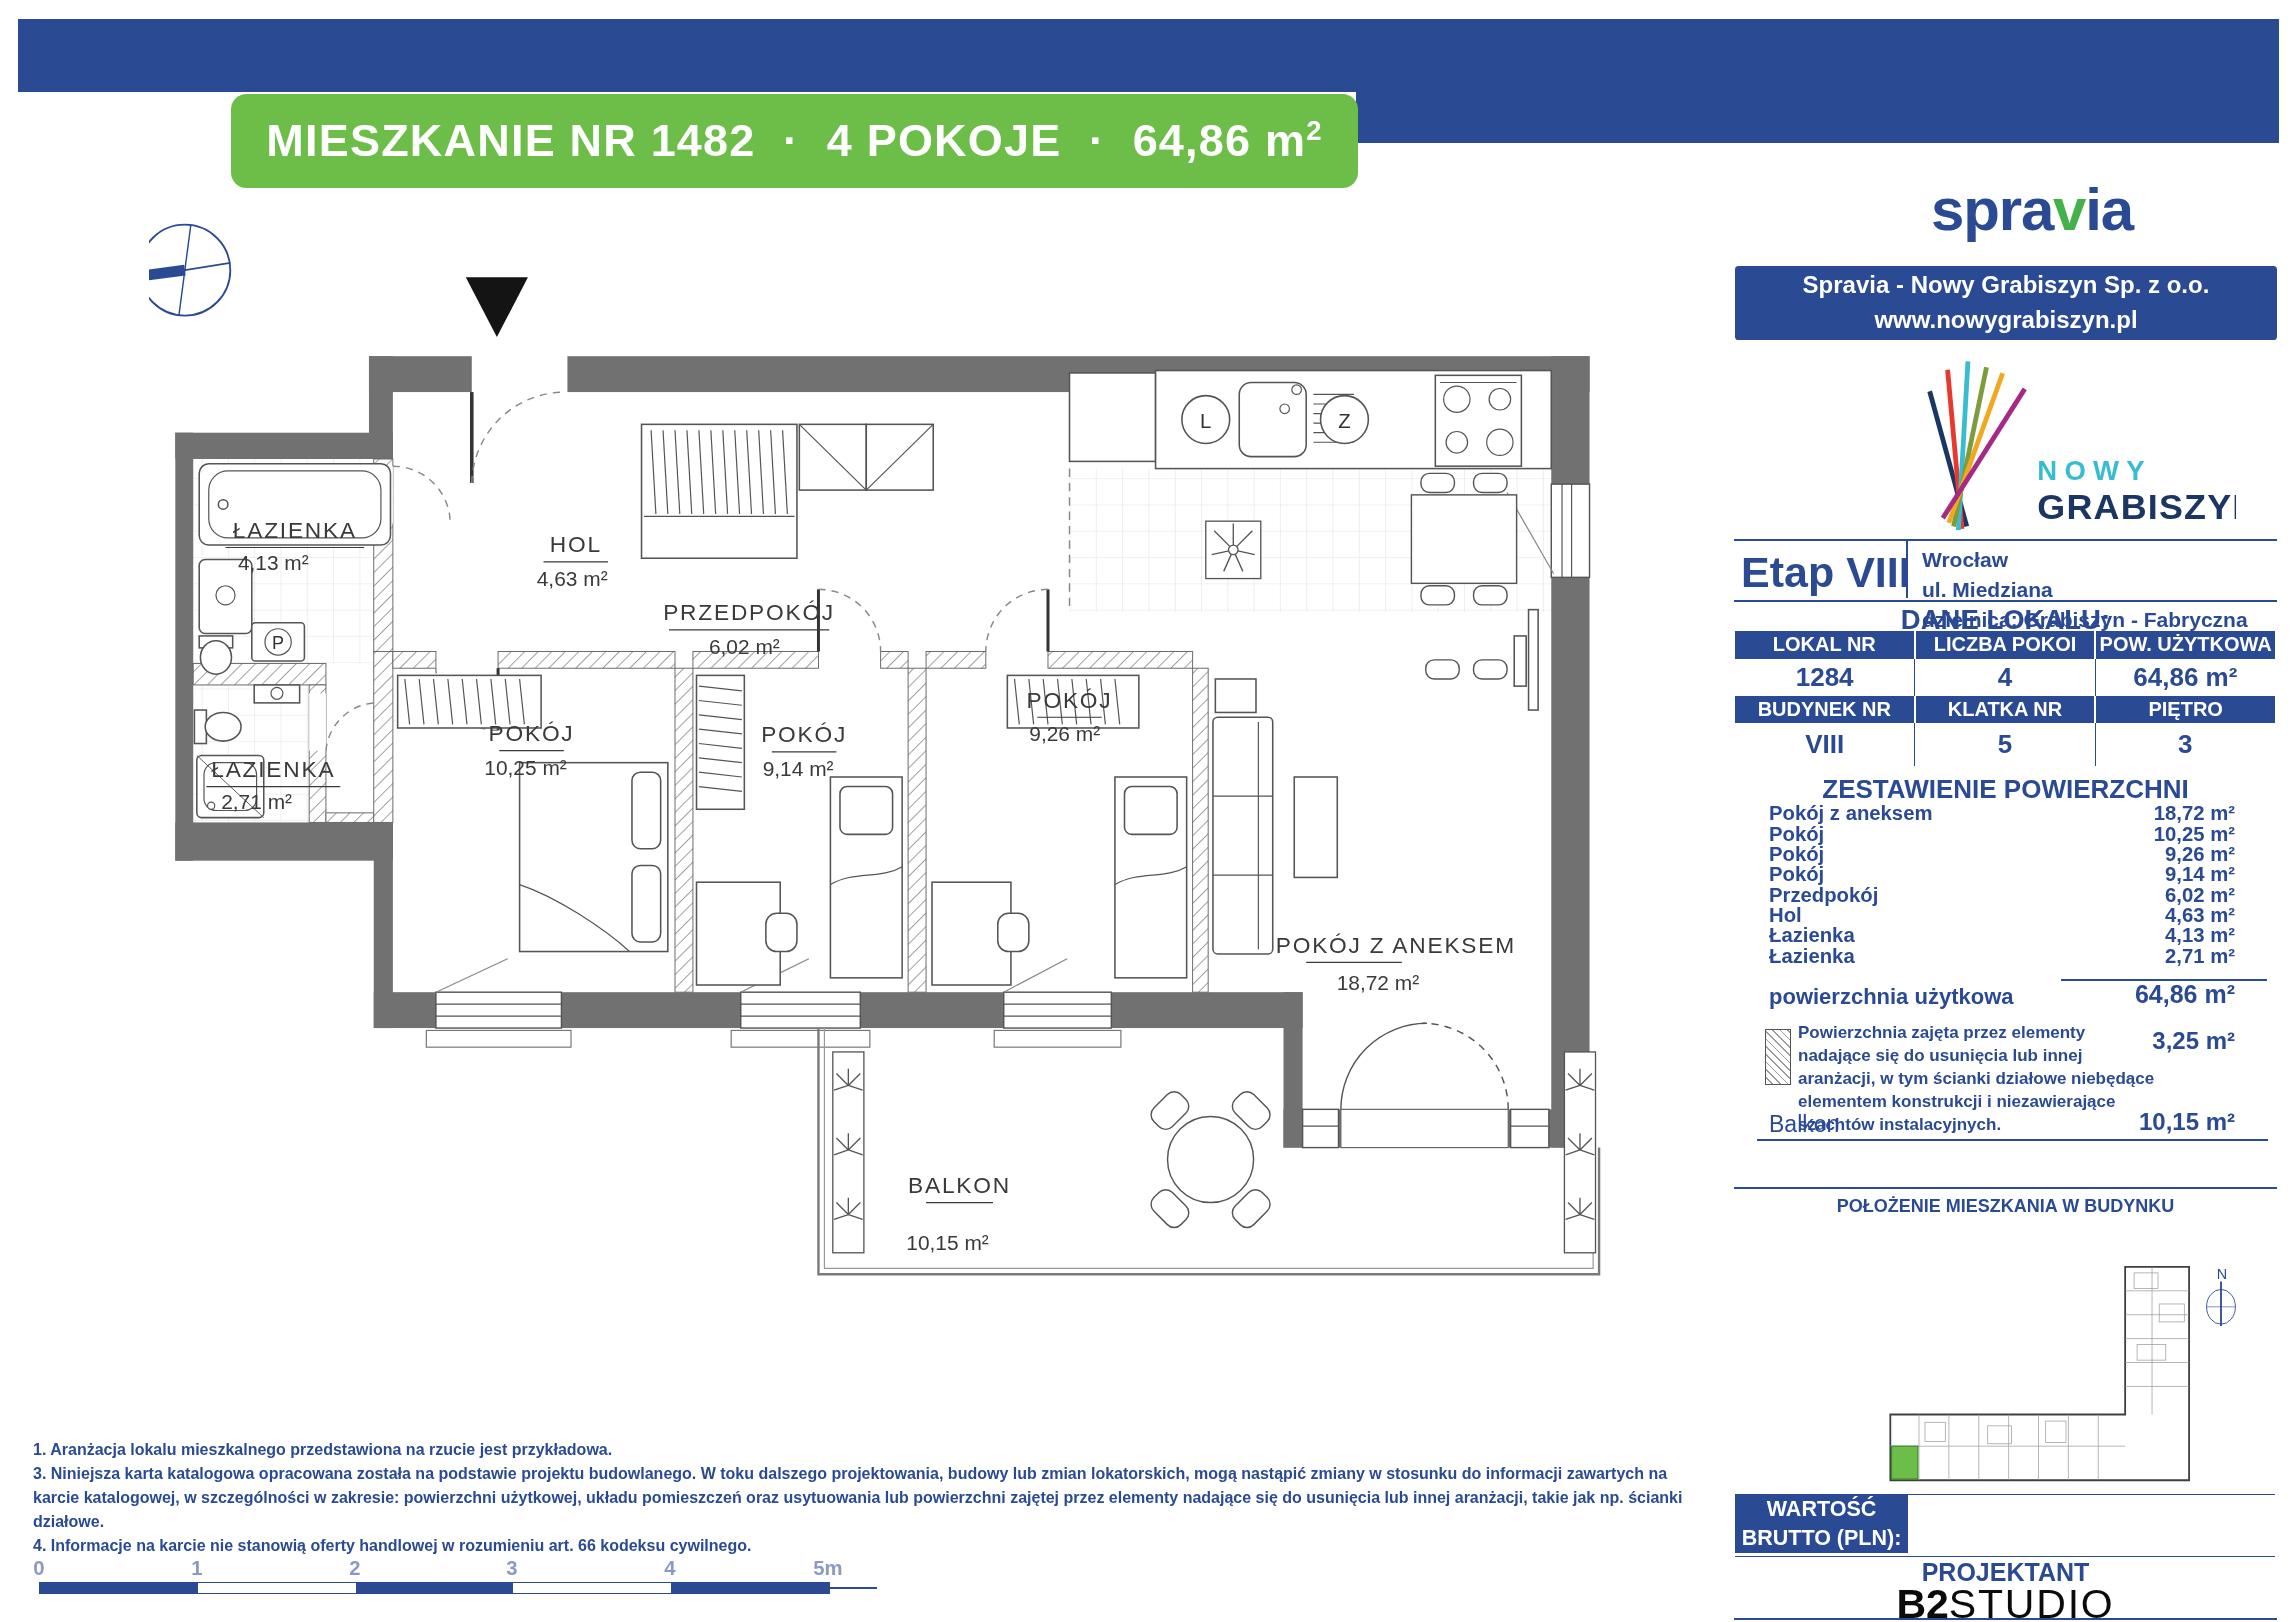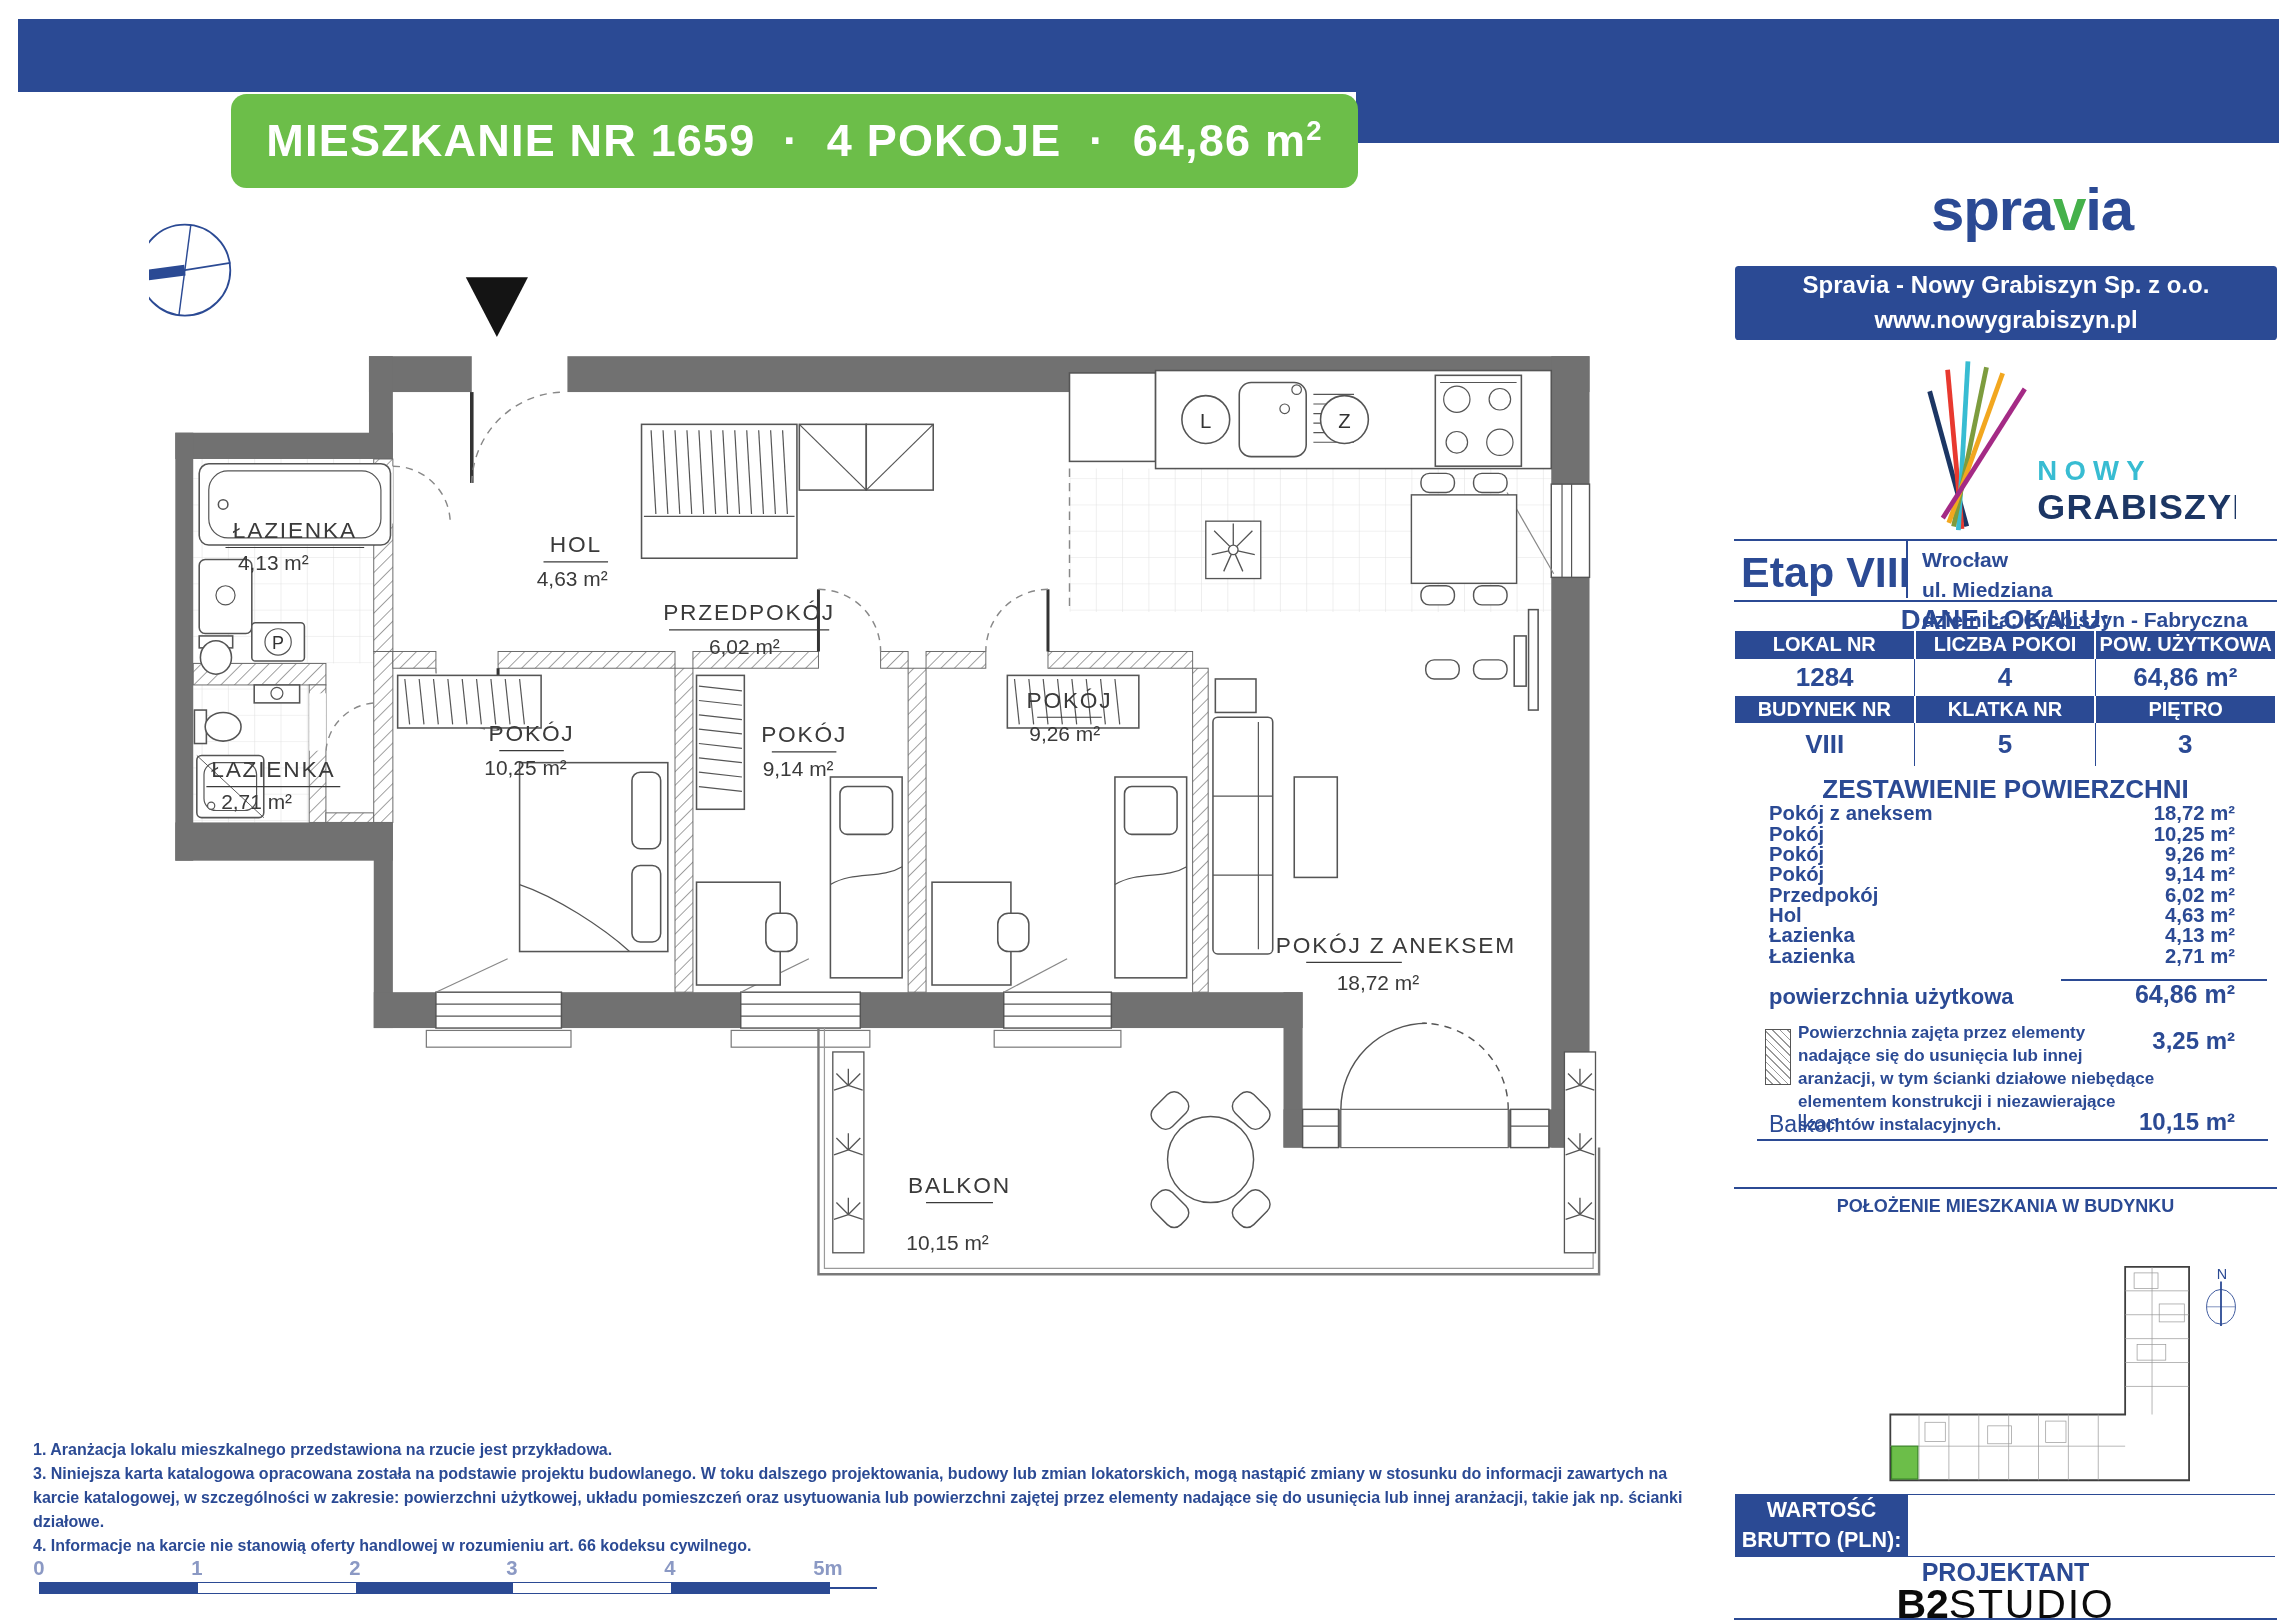--- a/index.html
+++ b/index.html
@@ -45,21 +45,21 @@
   #total-value{left:2056px;top:980px;width:179px;text-align:right;font-size:25px;font-weight:700;}
   #note-icon{left:1765px;top:1029px;width:24px;height:54px;border:1.8px solid #555;
              background:repeating-linear-gradient(45deg,#fff 0 4.2px,#9a9a9a 4.2px 5.4px);}
   #note-text{left:1798px;top:1021px;width:359px;font-size:17px;font-weight:600;line-height:1.36;}
   #note-value{left:2056px;top:1027px;width:179px;text-align:right;font-size:24px;font-weight:600;}
   #balkon-label{left:1769px;top:1111px;font-size:23px;font-weight:400;}
   #balkon-value{left:2056px;top:1108px;width:179px;text-align:right;font-size:24px;font-weight:600;}
   #balkon-line{left:1757px;top:1139px;width:511px;height:2.4px;background:#2b4a94;}
   #poloz-heading{left:1734px;top:1196px;width:543px;text-align:center;font-size:18px;font-weight:700;}
   
-  #wartosc-row{left:1735px;top:1494px;width:540px;height:61px;border-top:1.8px solid #2b4a94;border-bottom:1.8px solid #2b4a94;display:flex;}
+  #wartosc-row{left:1735px;top:1494px;width:540px;height:61px;border-top:1.8px solid #2b4a94;border-bottom:1.8px solid #2b4a94;display:flex;flex-direction:column;}
   #wartosc-box{width:173px;background:#2b4a94;color:#fff;font-size:21.5px;font-weight:700;line-height:1.35;
                display:flex;flex-direction:column;align-items:center;justify-content:center;text-align:center;}
   #wartosc-field{flex:1;background:#fff;}
   #projektant{left:1734px;top:1558px;width:543px;text-align:center;font-size:25px;font-weight:700;}
   #b2studio{left:1734px;top:1581px;width:543px;text-align:center;font-size:41px;color:#0b0b0b;}
   #b2studio .b2{font-weight:800;}
   #b2studio .studio{font-weight:300;letter-spacing:1.8px;}
   
   #footnotes{left:33px;top:1438px;width:1674px;font-size:16px;font-weight:600;line-height:1.5;color:#2b4a94;}
   
@@ -74,21 +74,21 @@
 </style>
 </head>
 <body>
 
 <div id="page">
 
   <div class="abs" id="bar-left"></div>
   <div class="abs" id="bar-right"></div>
 
   <div class="abs" id="banner">
-    <span>MIESZKANIE NR 1659</span>
+    <span>MIESZKANIE NR 1482</span>
     <span>·</span>
     <span>4 POKOJE</span>
     <span>·</span>
     <span><span>64,86 m</span><sup>2</sup></span>
   </div>
 
   <div class="abs" id="spravia"><span>spra</span><span class="v">v</span><span>ia</span></div>
 
   <div class="abs" id="company-box">
     <div>Spravia - Nowy Grabiszyn Sp. z o.o.</div>

